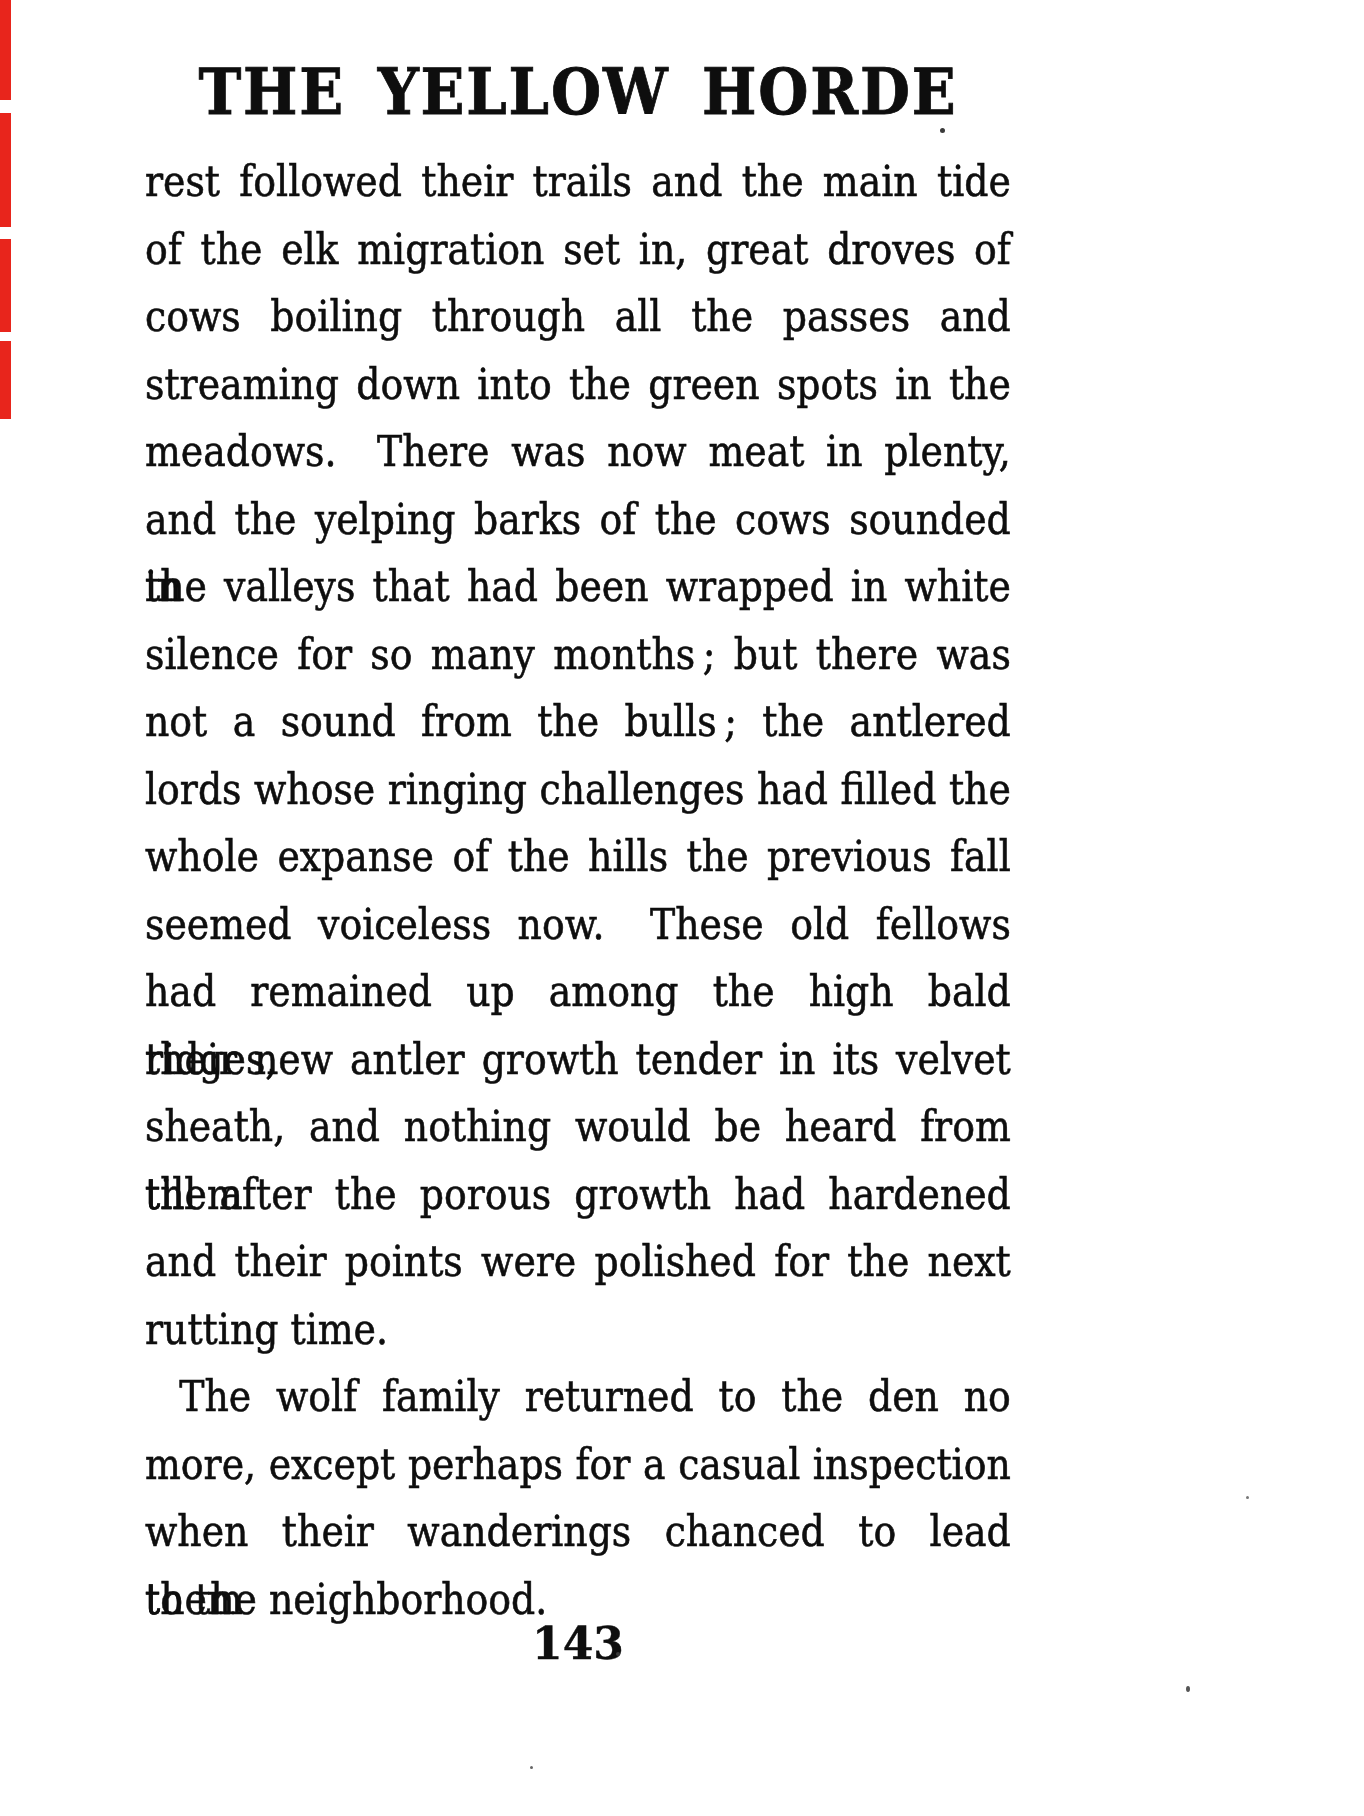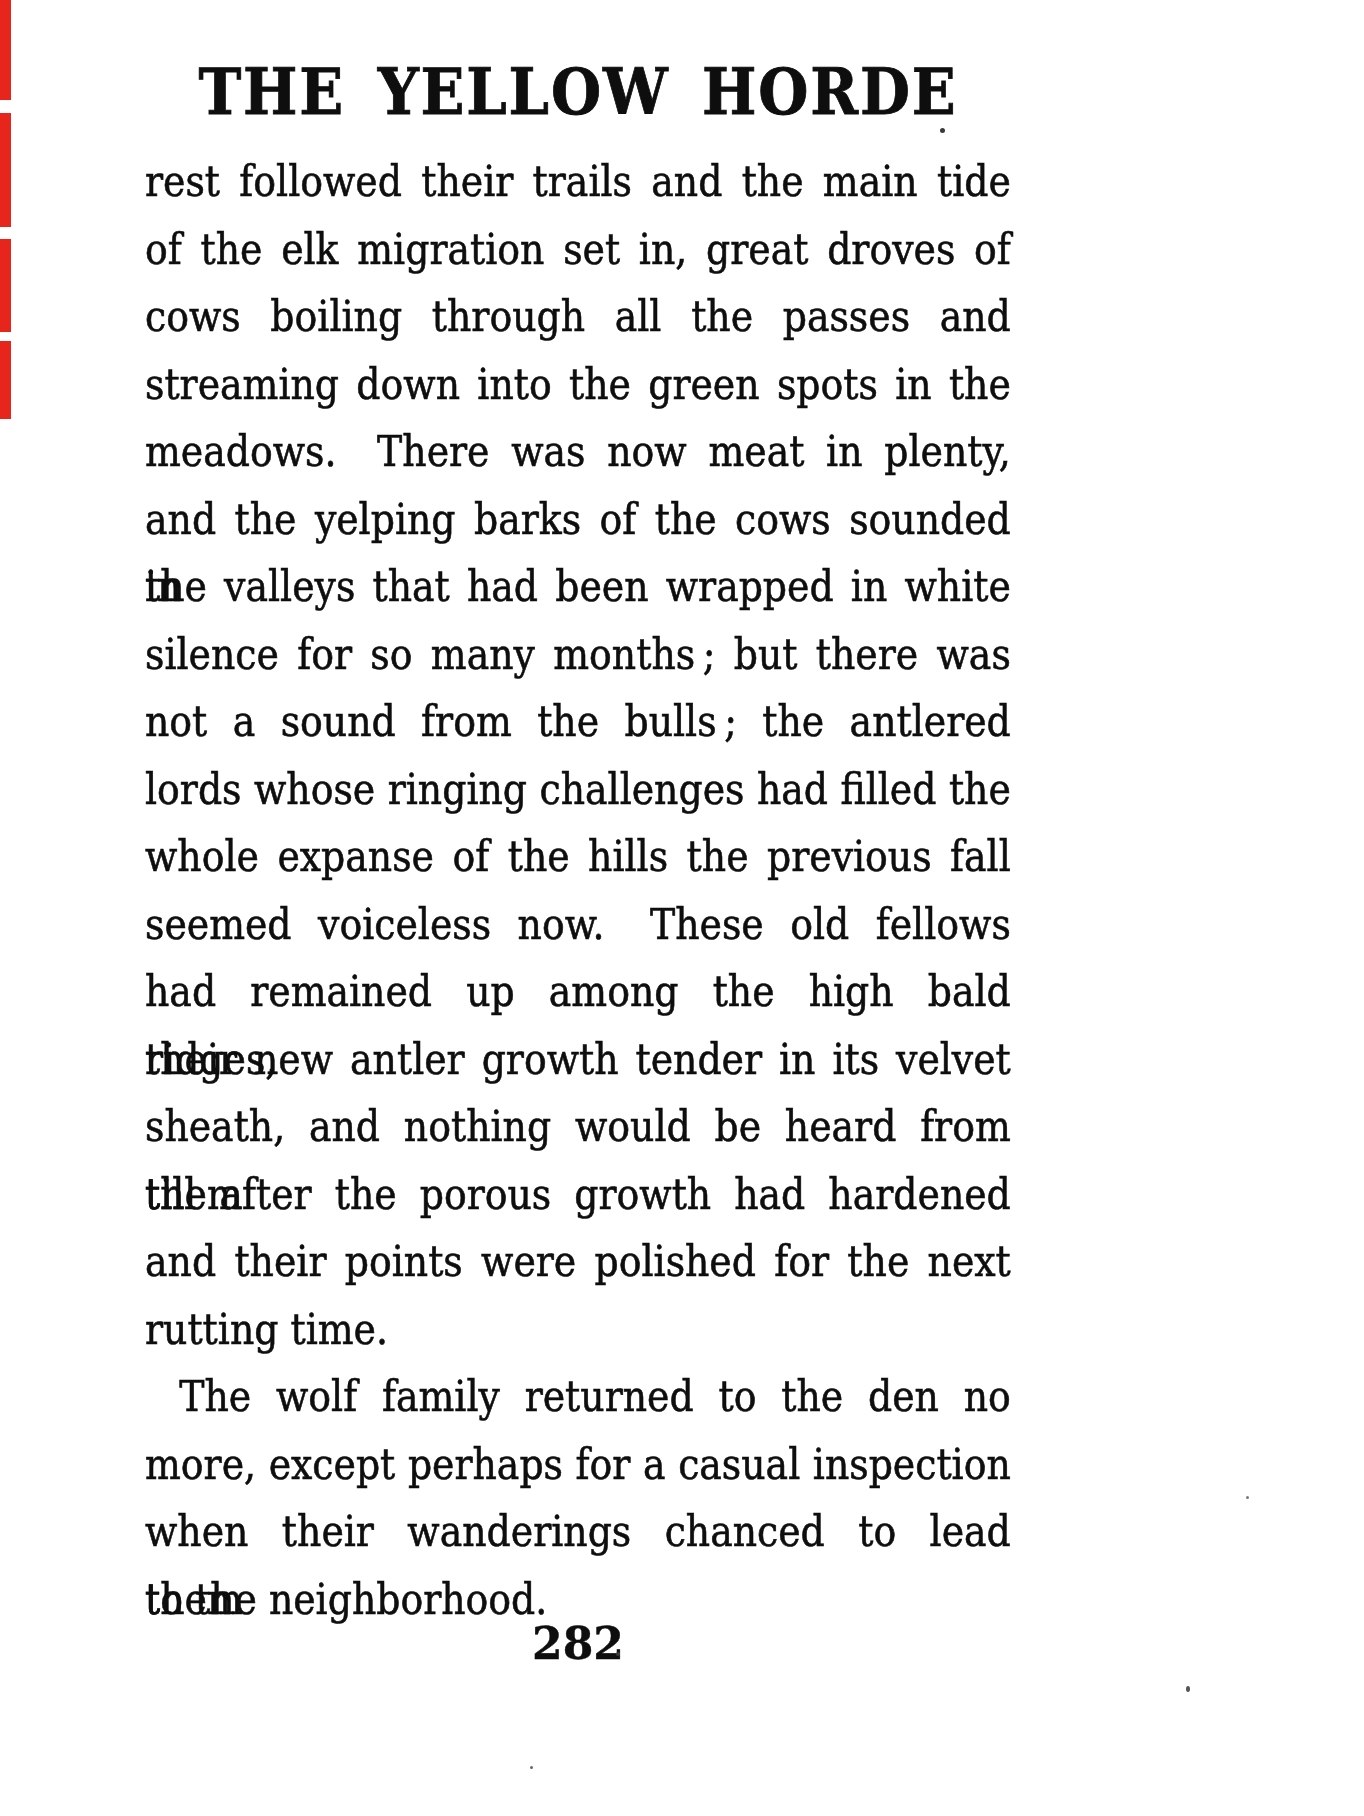--- a/index.html
+++ b/index.html
@@ -116,21 +116,21 @@
     <div class="line">sheath, and nothing would be heard from them</div>
     <div class="line">till after the porous growth had hardened</div>
     <div class="line">and their points were polished for the next</div>
     <div class="line short">rutting time.</div>
     <div class="line indent">The wolf family returned to the den no</div>
     <div class="line">more, except perhaps for a casual inspection</div>
     <div class="line">when their wanderings chanced to lead them</div>
     <div class="line short">to the neighborhood.</div>
   </div>
 
-  <div class="pagenum">282</div>
+  <div class="pagenum">143</div>
 
   <div class="speck" style="top:128px;left:940px;width:5px;height:5px;"></div>
   <div class="speck" style="top:1652px;left:616px;width:4px;height:4px;"></div>
   <div class="speck" style="top:1496px;left:1246px;width:3px;height:3px;background:#777;"></div>
   <div class="speck" style="top:1686px;left:1186px;width:4px;height:6px;background:#555;"></div>
   <div class="speck" style="top:1766px;left:530px;width:3px;height:3px;background:#666;"></div>
 
 </div>
 
 </body></html>

